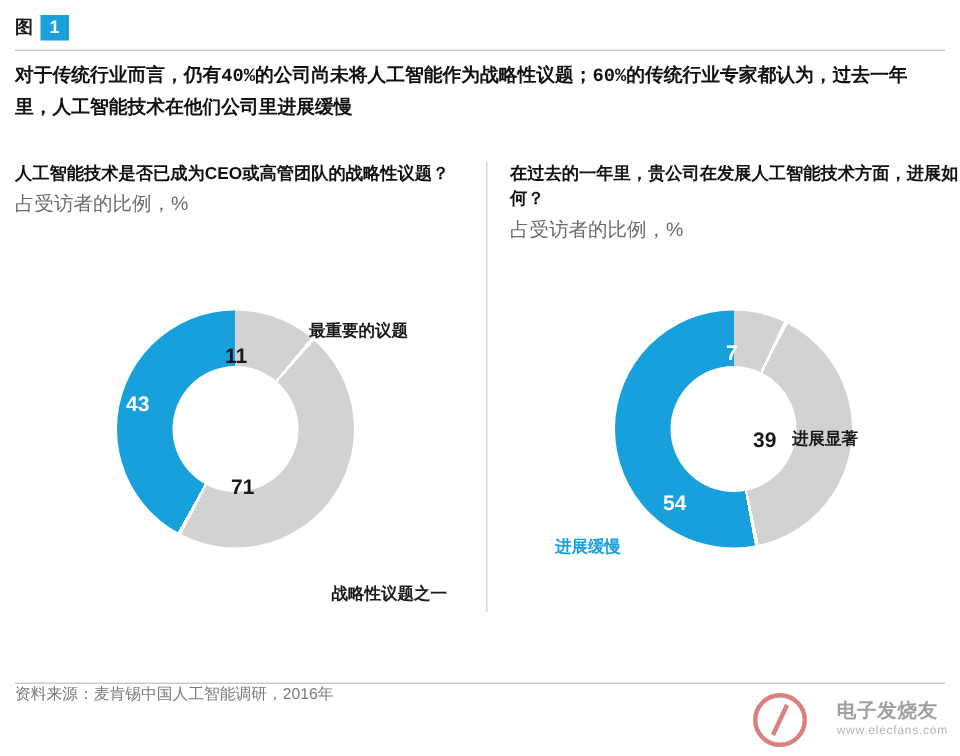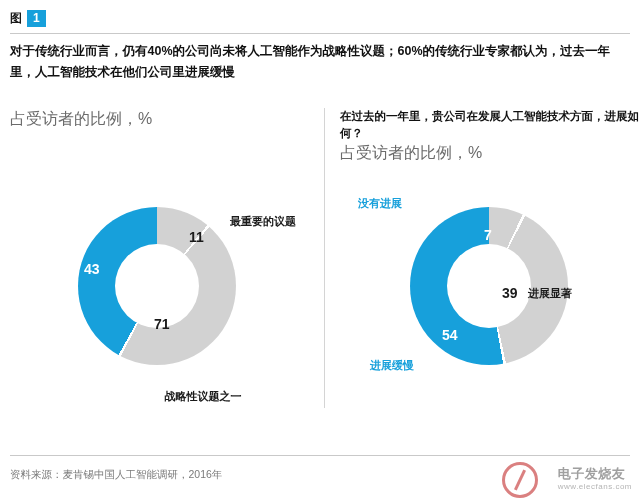--- a/index.html
+++ b/index.html
@@ -53,38 +53,39 @@
   
   .headline {
     position: absolute;
     left: 10px;
     top: 41px;
     width: 614px;
     font-size: 12.5px;
     font-weight: bold;
     line-height: 21px;
     color: #111111;
+    font-family: Liberation Mono, monospace;
   }
   
   .panel {
     position: absolute;
     top: 108px;
     width: 300px;
   }
   .panel-left { left: 10px; }
   .panel-right { left: 340px; }
   .panel-title {
     font-size: 11.5px;
     font-weight: bold;
     line-height: 17px;
     color: #111111;
   }
   .panel-sub {
     margin-top: 3px;
-    font-size: 16px;
+    font-size: 13px;
     color: #6b6b6b;
     line-height: 15px;
   }
   .divider-v {
     position: absolute;
     left: 324px;
     top: 108px;
     width: 1px;
     height: 300px;
     background: #d4d4d4;
@@ -124,45 +125,45 @@
   .callout {
     position: absolute;
     font-size: 11px;
     line-height: 16px;
     font-weight: bold;
     color: #1a1a1a;
   }
   .callout.blue { color: #17a0db; }
   
   .l-cat-blue { left: 0px; top: 20px; width: 110px; }
-  .l-cat-top  { left: 196px; top: 38px; width: 110px; margin-left: 24px; }
-  .l-cat-bot  { left: 98px; top: 213px; width: 190px; text-align: center; }
+  .l-cat-top  { left: 196px; top: 38px; width: 110px; }
+  .l-cat-bot  { left: 98px; top: 213px; width: 190px; text-align: right; }
   .l-val-43 { left: 74px; top: 86px; }
-  .l-val-11 { left: 140px; top: 54px; margin-left: 39px; }
+  .l-val-11 { left: 140px; top: 54px; }
   .l-val-46 { left: 144px; top: 141px; }
   
   .r-cat-blue-top { left: 18px; top: 20px; width: 120px; }
   .r-cat-gray { left: 188px; top: 110px; width: 110px; }
   .r-cat-blue-bot { left: 6px; top: 182px; width: 110px; margin-left: 24px; }
   .r-val-7  { left: 144px; top: 52px; }
   .r-val-39 { left: 162px; top: 110px; }
   .r-val-54 { left: 102px; top: 152px; }
   
   .rule-bottom {
     position: absolute;
     left: 10px;
     top: 455px;
     width: 620px;
     height: 1px;
     background: #c9c9c9;
   }
   .source {
     position: absolute;
     left: 10px;
-    top: 468px;
+    top: 456px;
     font-size: 10.5px;
     color: #7a7a7a;
   }
   
   .watermark {
     position: absolute;
     right: 8px;
     bottom: 6px;
     display: flex;
     align-items: center;
@@ -210,20 +211,21 @@
   <div class="fig-tag">
     <span class="label">图</span>
     <span class="num">1</span>
   </div>
 
   <div class="rule-top"></div>
 
   <div class="headline">对于传统行业而言，仍有40%的公司尚未将人工智能作为战略性议题；60%的传统行业专家都认为，过去一年里，人工智能技术在他们公司里进展缓慢</div>
 
   <div class="panel panel-left">
+    <div class="panel-title">人工智能技术是否已成为CEO或高管团队的战略性议题？</div>
     <div class="panel-sub">占受访者的比例，%</div>
   </div>
 
   <div class="divider-v"></div>
 
   <div class="panel panel-right">
     <div class="panel-title">在过去的一年里，贵公司在发展人工智能技术方面，进展如何？</div>
     <div class="panel-sub">占受访者的比例，%</div>
   </div>
 
@@ -238,21 +240,20 @@
     <div class="slice-label white l-val-43">43</div>
     <div class="slice-label l-val-11">11</div>
     <div class="slice-label l-val-46">71</div>
   </div>
 
   <div class="chart-wrap chart-right">
     <div class="donut donut-right" style="background: conic-gradient(#d2d2d2 0deg 25.2deg, #ffffff 25.2deg 27.2deg, #d2d2d2 27.2deg 167.6deg, #ffffff 167.6deg 169.6deg, #17a0db 169.6deg 360deg);">
       <div class="donut-hole"></div>
     </div>
 
-    <div class="callout blue r-cat-blue-top">没有进展</div>
     <div class="callout r-cat-gray">进展显著</div>
     <div class="callout blue r-cat-blue-bot">进展缓慢</div>
 
     <div class="slice-label white r-val-7">7</div>
     <div class="slice-label r-val-39">39</div>
     <div class="slice-label white r-val-54">54</div>
   </div>
 
   <div class="rule-bottom"></div>
   <div class="source">资料来源：麦肯锡中国人工智能调研，2016年</div>

